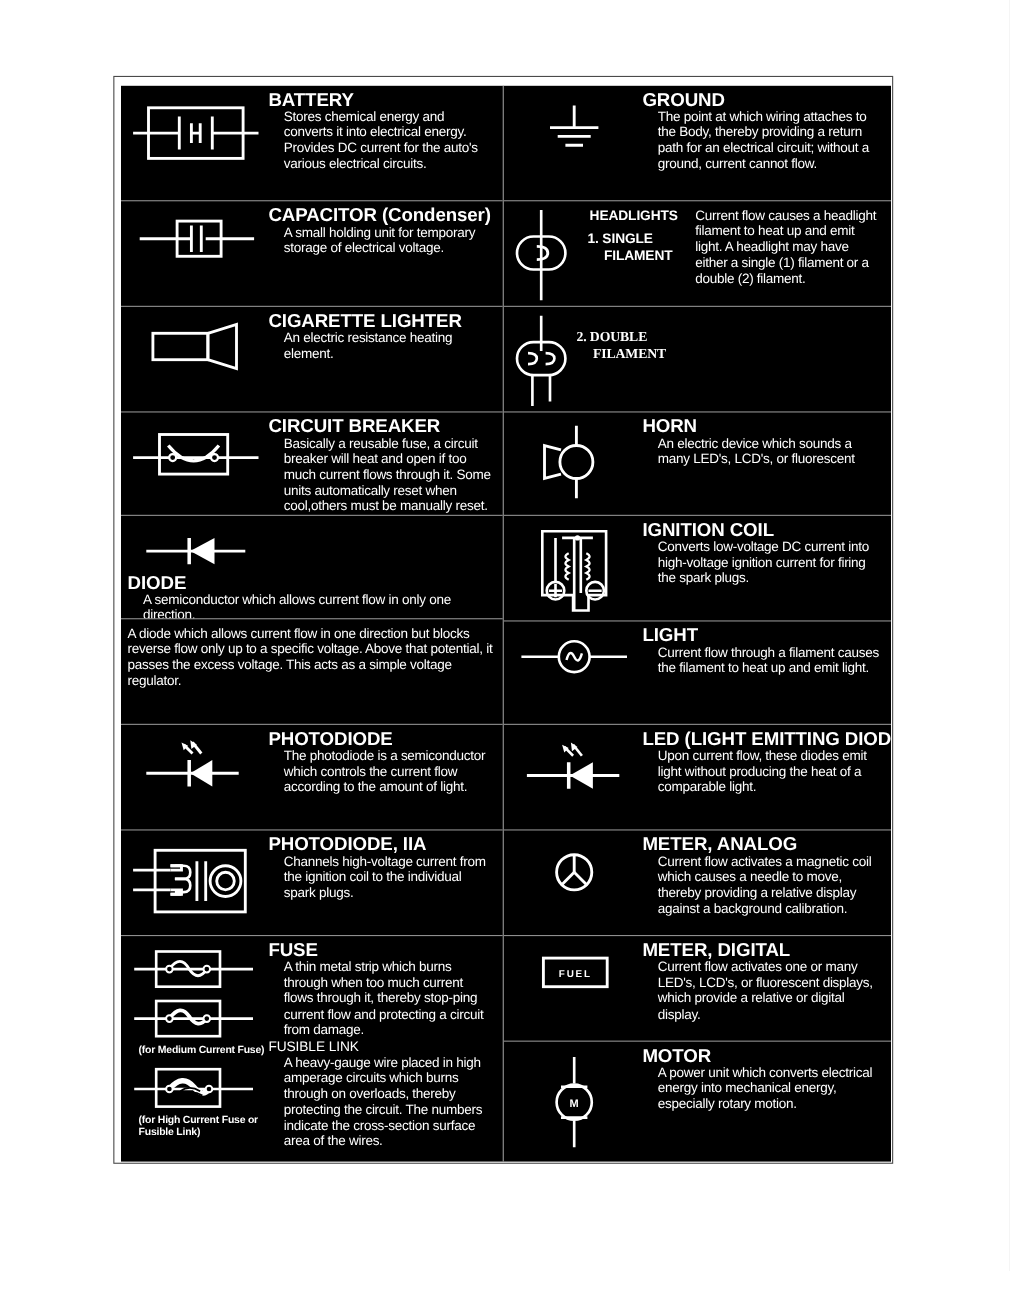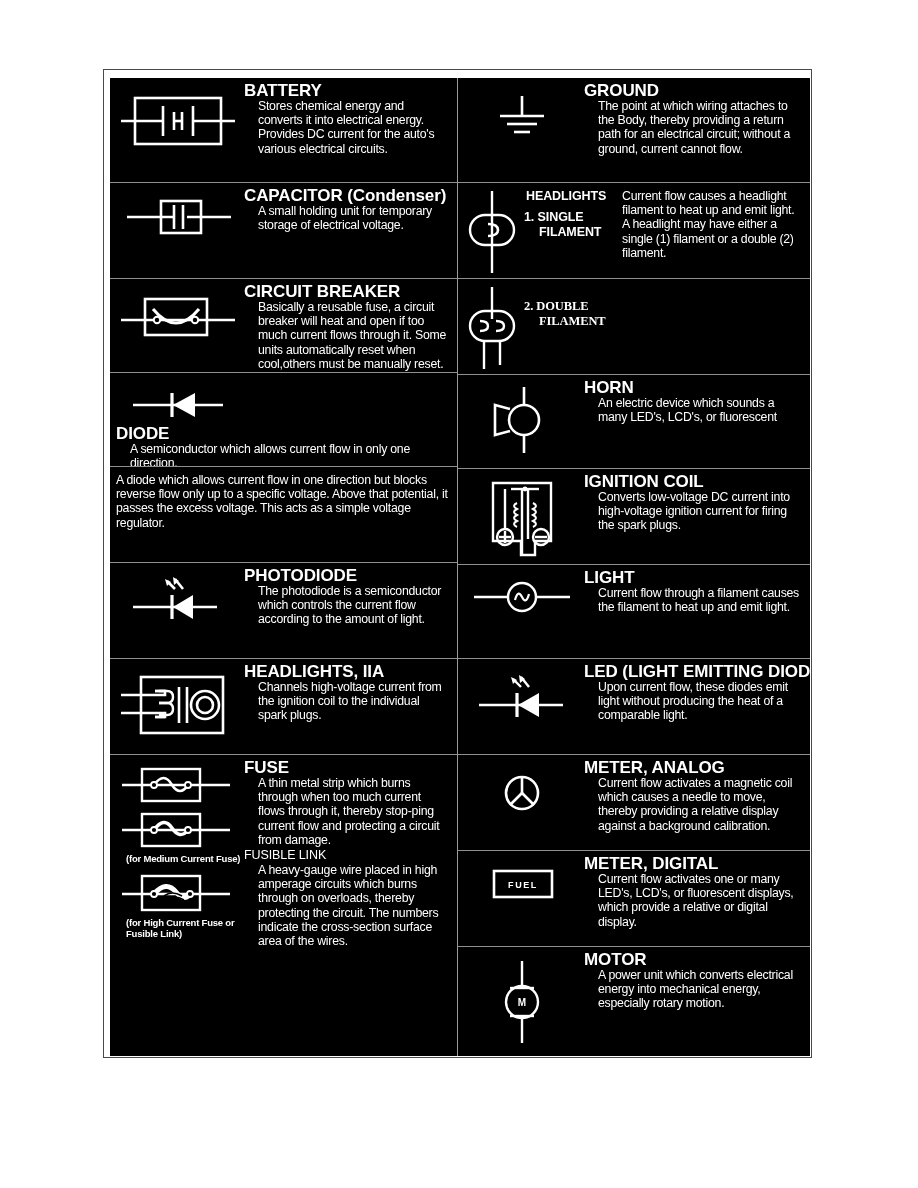--- a/index.html
+++ b/index.html
@@ -210,20 +210,34 @@
             <line x1="64" y1="12" x2="64" y2="36"></line>
           </g>
         </svg>
       </div>
       <div class="text-cell">
         <div class="entry-title">CAPACITOR (Condenser)</div>
         <div class="entry-desc">A small holding unit for temporary storage of electrical voltage.</div>
       </div>
     </div>
 
+    <div class="entry" style="height:96px;">
+      <div class="symbol-cell w-left">
+        <svg class="sym" width="118" height="50" viewBox="0 0 118 50">
+          <g stroke="#fff" fill="none" stroke-width="2.6">
+            <rect x="20" y="14" width="50" height="24"></rect>
+            <path d="M70 14 L96 6 L96 46 L70 38 Z"></path>
+          </g>
+        </svg>
+      </div>
+      <div class="text-cell">
+        <div class="entry-title">CIGARETTE LIGHTER</div>
+        <div class="entry-desc">An electric resistance heating element.</div>
+      </div>
+    </div>
 
     <div class="entry" style="height:94px;">
       <div class="symbol-cell w-left">
         <svg class="sym" width="118" height="56" viewBox="0 0 118 56">
           <g stroke="#fff" fill="none" stroke-width="2.6">
             <rect x="26" y="10" width="62" height="36"></rect>
             <line x1="2" y1="31" x2="116" y2="31"></line>
             <path d="M34 20 Q57 48 80 20" stroke-width="3"></path>
           </g>
           <circle cx="38" cy="31" r="3.2" fill="#000" stroke="#fff" stroke-width="2"></circle>
@@ -293,21 +307,21 @@
             <path d="M40 22 L48 22 Q54 22 54 28 Q54 34 48 34 L40 34" stroke-width="2.4"></path>
             <path d="M40 34 L48 34 Q54 34 54 40 Q54 46 48 46 L40 46" stroke-width="2.4"></path>
             <line x1="60" y1="18" x2="60" y2="54"></line>
             <line x1="68" y1="18" x2="68" y2="54"></line>
             <circle cx="86" cy="36" r="14"></circle>
             <circle cx="86" cy="36" r="8"></circle>
           </g>
         </svg>
       </div>
       <div class="text-cell">
-        <div class="entry-title">HEADLIGHTS, IIA</div>
+        <div class="entry-title">PHOTODIODE, IIA</div>
         <div class="entry-desc">Channels high-voltage current from the ignition coil to the individual spark plugs.</div>
       </div>
     </div>
 
     <div class="entry last" style="height:205px;">
       <div class="symbol-cell w-left" style="justify-content:flex-start;padding-top:2px;">
         <div class="fuse-stack">
           <svg class="sym fuse-item" width="112" height="44" viewBox="0 0 112 44">
             <g stroke="#fff" fill="none" stroke-width="2.4">
               <rect x="22" y="6" width="58" height="32"></rect>
@@ -375,21 +389,21 @@
     <div class="entry" style="height:96px;">
       <div class="symbol-cell w-right-narrow" style="justify-content:flex-start;padding-top:0;">
         <svg class="sym" width="56" height="88" viewBox="0 0 56 88">
           <g stroke="#fff" fill="none" stroke-width="2.4">
             <line x1="28" y1="2" x2="28" y2="84"></line>
             <rect x="6" y="26" width="44" height="30" rx="15" ry="15"></rect>
             <path d="M24 35 Q34 35 34 41 Q34 47 24 47" stroke-width="2.6"></path>
           </g>
         </svg>
       </div>
-      <div class="text-cell" style="padding-left:0;">
+      <div class="text-cell" style="padding-left:0;margin-left:10px;">
         <div class="headlight-row">
           <div style="width:100px;flex:0 0 auto;">
             <div class="hl-group-title">HEADLIGHTS</div>
             <div class="headlight-label">1. SINGLE</div>
             <div class="headlight-label" style="padding-left:17px;">FILAMENT</div>
           </div>
           <div style="flex:1 1 auto;min-width:0;">
             <div class="entry-desc no-indent">Current flow causes a headlight filament to heat up and emit light. A headlight may have either a single (1) filament or a double (2) filament.</div>
           </div>
         </div>

